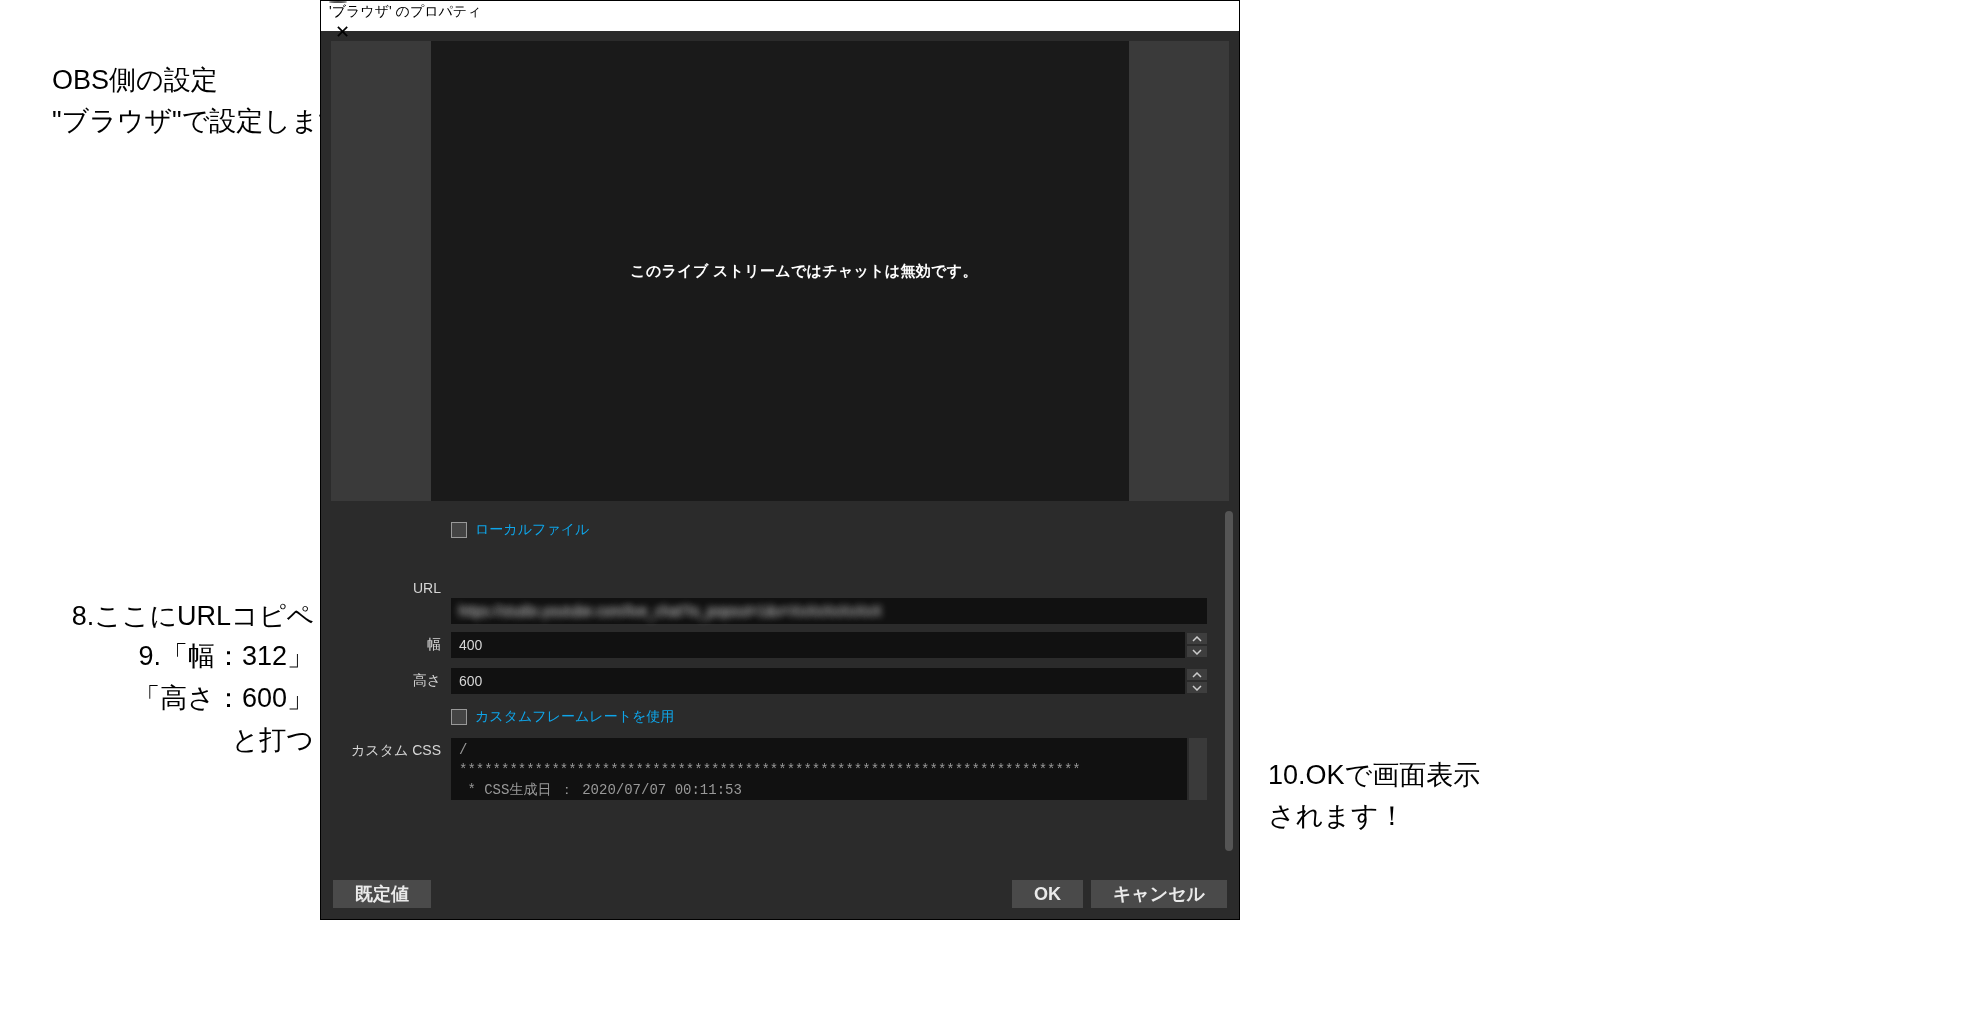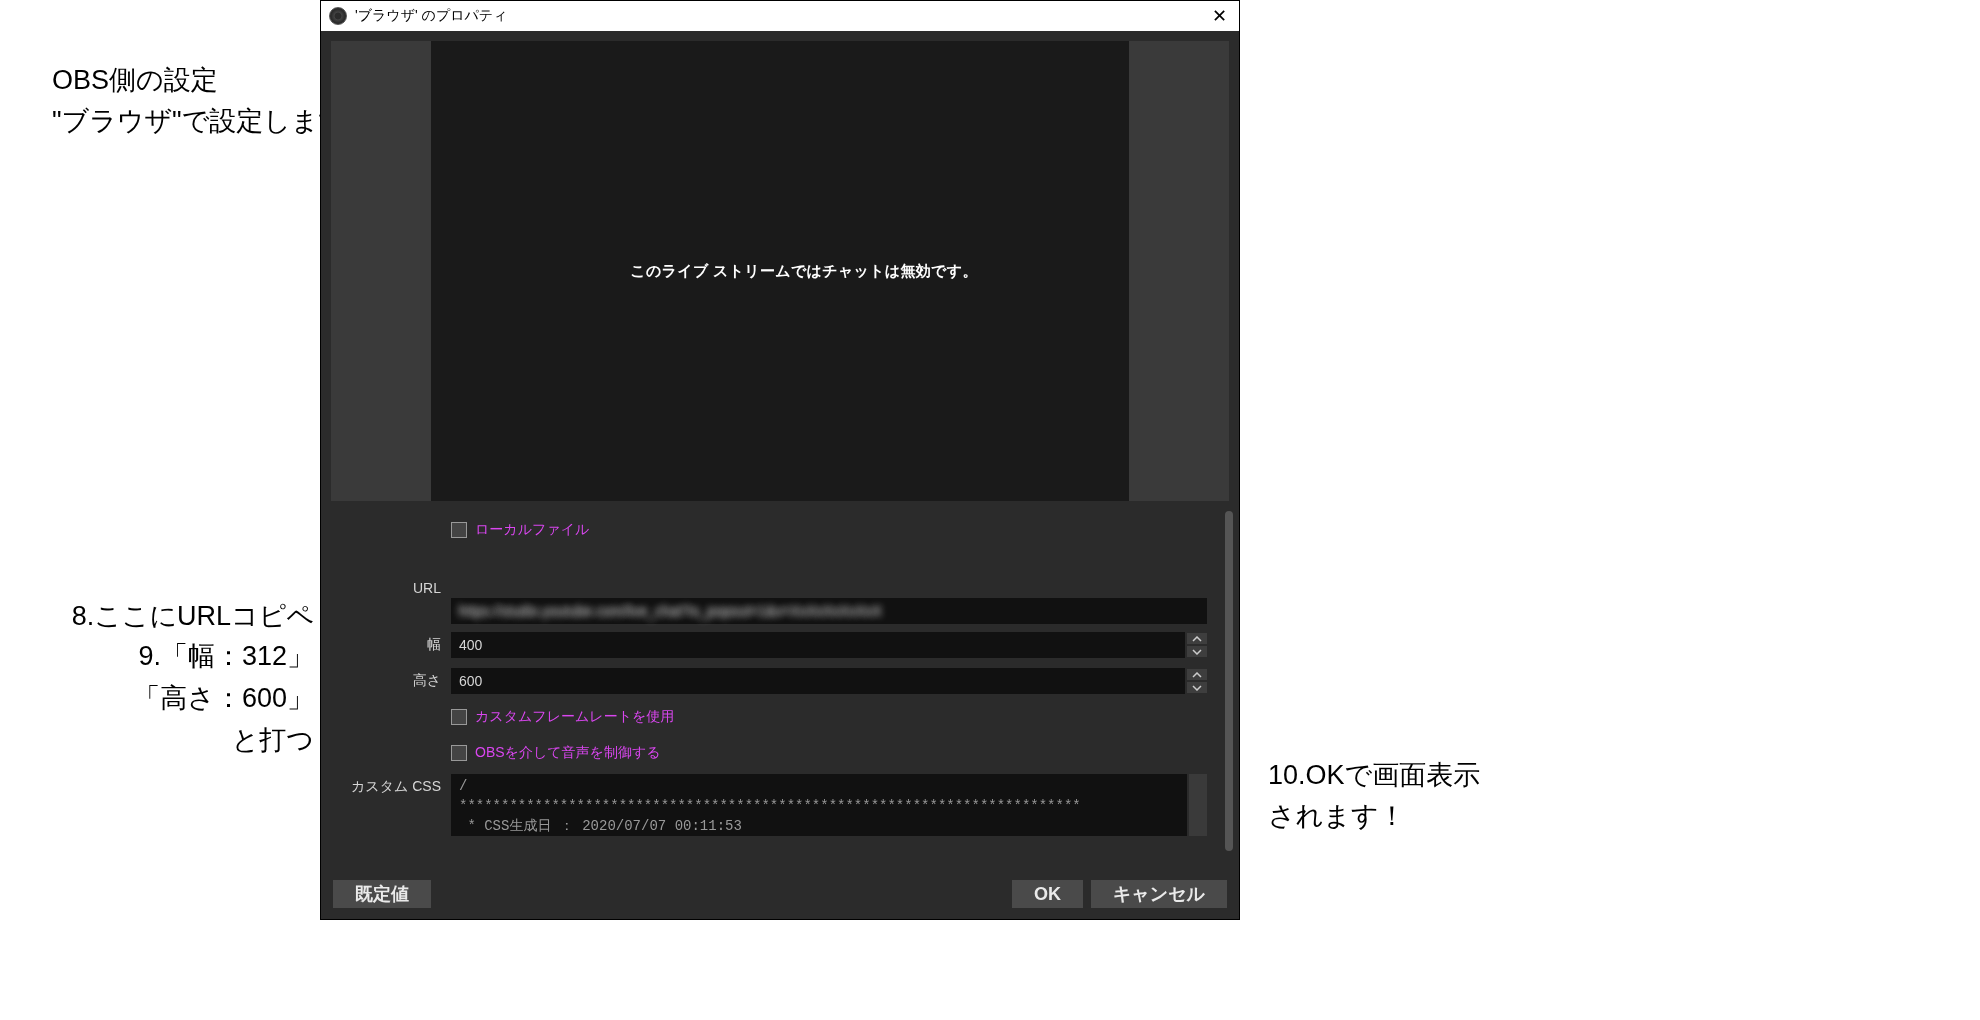--- a/index.html
+++ b/index.html
@@ -5,42 +5,42 @@
   html,body{margin:0;padding:0;width:1980px;height:1020px;background:#fff;font-family:"Meiryo","Hiragino Kaku Gothic ProN",sans-serif;overflow:hidden;}
   .stage{position:relative;width:1980px;height:1020px;}
   
   .anno{position:absolute;color:#000;font-size:27px;line-height:1.5;white-space:nowrap;}
   .anno.right{text-align:right;}
   
   .arrow{position:absolute;}
   .arrow svg{display:block;}
   
   .dlg{position:absolute;left:320px;top:0;width:920px;height:920px;background:#2b2b2b;border:1px solid #000;box-sizing:border-box;}
-  .titlebar{height:30px;background:#fff;display:flex;align-items:center;padding:0 6px 0 8px;color:#000;font-size:14px;}
+  .titlebar{height:30px;background:#fff;display:flex;padding:0 6px 0 8px;color:#000;font-size:14px;flex-direction:column;}
   .titlebar .obs-icon{width:18px;height:18px;margin-right:8px;border-radius:50%;background:radial-gradient(circle at 50% 50%,#2b2b2b 30%,#444 32%,#2b2b2b 60%);border:1px solid #555;box-sizing:border-box;}
   .titlebar .spacer{flex:1;}
   .titlebar .close-x{font-size:18px;line-height:1;padding:2px 6px;cursor:pointer;}
   .body{position:absolute;left:10px;right:10px;top:40px;bottom:48px;}
   
   .preview-wrap{height:460px;background:#3a3a3a;position:relative;margin-bottom:14px;}
   .preview-inner{position:absolute;left:100px;right:100px;top:0;bottom:0;background:#1a1a1a;display:flex;align-items:center;justify-content:center;padding-left:48px;}
   .preview-msg{color:#fff;font-size:15px;font-weight:bold;letter-spacing:.02em;}
   
   .form{position:relative;}
   .row{display:flex;align-items:center;min-height:30px;margin:0 22px 6px 0;}
   .row .lbl{width:120px;text-align:right;color:#d6d6d6;font-size:14px;padding-right:10px;box-sizing:border-box;}
   .row .pad{width:120px;}
   .row .field{flex:1;display:flex;align-items:center;}
   .text-input{flex:1;background:#111;color:#d6d6d6;font-size:14px;line-height:26px;height:26px;padding:0 8px;box-sizing:border-box;border:none;}
   .text-input.blur{color:transparent;text-shadow:0 0 8px #aaa, 0 0 6px #999;margin-top:47px;}
   .spin-btns{width:20px;height:26px;display:flex;flex-direction:column;justify-content:center;margin-left:2px;}
   .spin-btns .spn{height:12px;background:#3e3e3e;margin:1px 0;display:flex;align-items:center;justify-content:center;cursor:pointer;}
   .spin-btns .spn svg{display:block;}
   .chk{width:14px;height:14px;border:1px solid #999;background:#444;margin-right:8px;cursor:pointer;flex:0 0 auto;}
-  .chk-label{color:#d946ef;font-size:14px;}
+  .chk-label{color:#0ea5e9;font-size:14px;}
   
   .css-box-row{display:flex;align-items:flex-start;margin:4px 22px 0 0;}
   .css-box-row .lbl{width:120px;text-align:right;color:#d6d6d6;font-size:14px;padding-right:10px;box-sizing:border-box;padding-top:4px;}
   .css-box{flex:1;background:#111;color:#999;font-family:"Consolas","Courier New",monospace;font-size:14px;line-height:20px;height:62px;overflow:hidden;padding:2px 8px;box-sizing:border-box;white-space:pre;}
   .css-box .line{display:block;}
   .css-box-scroll{width:18px;height:62px;background:#3a3a3a;margin-left:2px;}
   
   .dlg-scroll{position:absolute;right:6px;top:40px;width:8px;height:360px;}
   .dlg-scroll .thumb{position:absolute;top:470px;width:8px;height:340px;background:#555;border-radius:4px;}
   
@@ -166,27 +166,20 @@
         </div>
 
         <div class="row">
           <div class="pad"></div>
           <div class="field">
             <span class="chk"></span>
             <span class="chk-label">カスタムフレームレートを使用</span>
           </div>
         </div>
 
-        <div class="row">
-          <div class="pad"></div>
-          <div class="field">
-            <span class="chk"></span>
-            <span class="chk-label">OBSを介して音声を制御する</span>
-          </div>
-        </div>
 
         <div class="css-box-row">
           <div class="lbl">カスタム CSS</div>
           <div class="css-box"><span class="line">/</span><span class="line">**************************************************************************</span><span class="line"> * CSS生成日 ： 2020/07/07 00:11:53</span></div>
           <div class="css-box-scroll"></div>
         </div>
       </div>
     </div>
 
     <div class="dlg-scroll">

